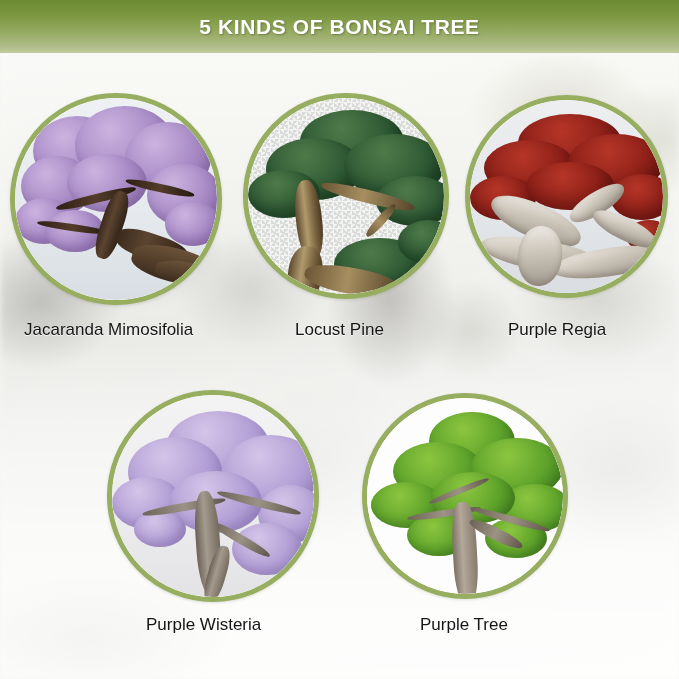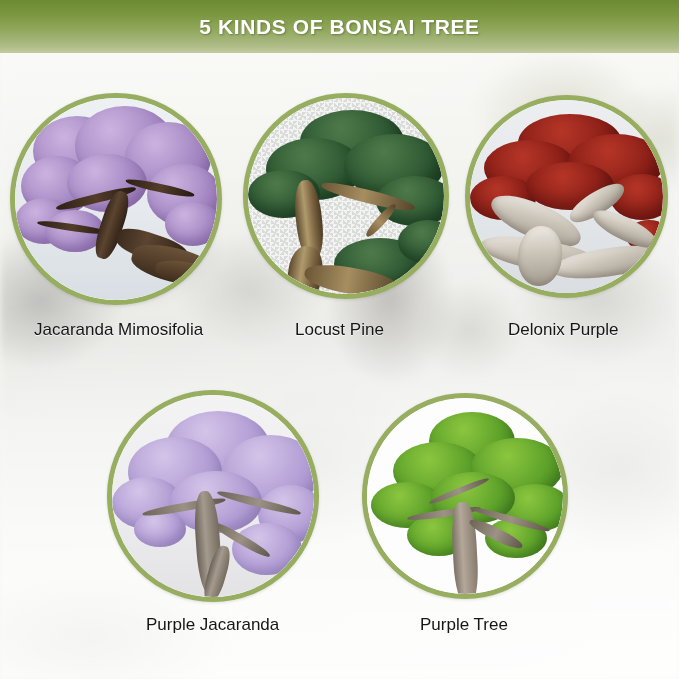--- a/index.html
+++ b/index.html
@@ -161,21 +161,21 @@
         <div class="branch" style="left:40px;top:96px;width:82px;height:9px;transform:rotate(-14deg);"></div>
         <div class="branch" style="left:22px;top:126px;width:70px;height:7px;transform:rotate(8deg);"></div>
         <div class="branch" style="left:110px;top:86px;width:70px;height:8px;transform:rotate(12deg);"></div>
 
         <div class="trunk" style="left:86px;top:92px;width:22px;height:70px;transform:rotate(18deg);"></div>
         <div class="trunk" style="left:100px;top:136px;width:74px;height:26px;transform:rotate(18deg);"></div>
         <div class="root" style="left:116px;top:150px;width:86px;height:34px;transform:rotate(14deg);"></div>
         <div class="root" style="left:140px;top:164px;width:62px;height:22px;transform:rotate(10deg);"></div>
       </div>
     </div>
-    <div class="caption" style="left:24px;top:228px;">Jacaranda Mimosifolia</div>
+    <div class="caption" style="left:14px;top:228px;">Jacaranda Mimosifolia</div>
   </div>
 
   <div class="card" style="left:243px;top:93px;">
     <div class="ring" style="width:206px;height:206px;">
       <div class="photo pine">
         <div class="sky"></div>
         <div class="wall"></div>
         <div class="canopy" style="left:52px;top:12px;width:104px;height:64px;"></div>
         <div class="canopy" style="left:18px;top:40px;width:96px;height:62px;"></div>
         <div class="canopy" style="left:96px;top:36px;width:100px;height:64px;"></div>
@@ -207,21 +207,21 @@
         <div class="canopy" style="left:156px;top:120px;width:46px;height:32px;"></div>
 
         <div class="dead" style="left:18px;top:104px;width:96px;height:34px;transform:rotate(24deg);"></div>
         <div class="dead" style="left:96px;top:92px;width:62px;height:22px;transform:rotate(-32deg);"></div>
         <div class="dead" style="left:10px;top:140px;width:122px;height:30px;transform:rotate(10deg);"></div>
         <div class="dead" style="left:82px;top:148px;width:116px;height:28px;transform:rotate(-8deg);"></div>
         <div class="dead" style="left:120px;top:118px;width:70px;height:22px;transform:rotate(26deg);"></div>
         <div class="dead" style="left:48px;top:126px;width:44px;height:60px;transform:rotate(6deg);"></div>
       </div>
     </div>
-    <div class="caption" style="left:43px;top:226px;">Delonix Purple</div>
+    <div class="caption" style="left:43px;top:226px;">Purple Regia</div>
   </div>
 
   <div class="card" style="left:107px;top:390px;">
     <div class="ring" style="width:212px;height:212px;">
       <div class="photo wis">
         <div class="sky"></div>
         <div class="bloom" style="left:54px;top:16px;width:104px;height:74px;"></div>
         <div class="bloom" style="left:16px;top:42px;width:94px;height:70px;"></div>
         <div class="bloom" style="left:110px;top:40px;width:98px;height:74px;"></div>
         <div class="bloom" style="left:0px;top:82px;width:70px;height:52px;"></div>
@@ -231,21 +231,21 @@
         <div class="bloom" style="left:22px;top:116px;width:52px;height:36px;"></div>
 
         <div class="branch" style="left:30px;top:108px;width:84px;height:8px;transform:rotate(-10deg);"></div>
         <div class="branch" style="left:104px;top:104px;width:86px;height:8px;transform:rotate(14deg);"></div>
         <div class="branch" style="left:96px;top:140px;width:66px;height:9px;transform:rotate(30deg);"></div>
 
         <div class="trunk" style="left:84px;top:96px;width:24px;height:104px;transform:rotate(-4deg);"></div>
         <div class="trunk" style="left:96px;top:150px;width:18px;height:58px;transform:rotate(16deg);"></div>
       </div>
     </div>
-    <div class="caption" style="left:39px;top:226px;">Purple Jacaranda</div>
+    <div class="caption" style="left:39px;top:226px;">Purple Wisteria</div>
   </div>
 
   <div class="card" style="left:362px;top:393px;">
     <div class="ring" style="width:206px;height:206px;">
       <div class="photo loc">
         <div class="sky"></div>
         <div class="leafblob" style="left:62px;top:14px;width:86px;height:58px;"></div>
         <div class="leafblob" style="left:26px;top:44px;width:90px;height:58px;"></div>
         <div class="leafblob" style="left:104px;top:40px;width:92px;height:60px;"></div>
         <div class="leafblob" style="left:4px;top:84px;width:72px;height:46px;"></div>

